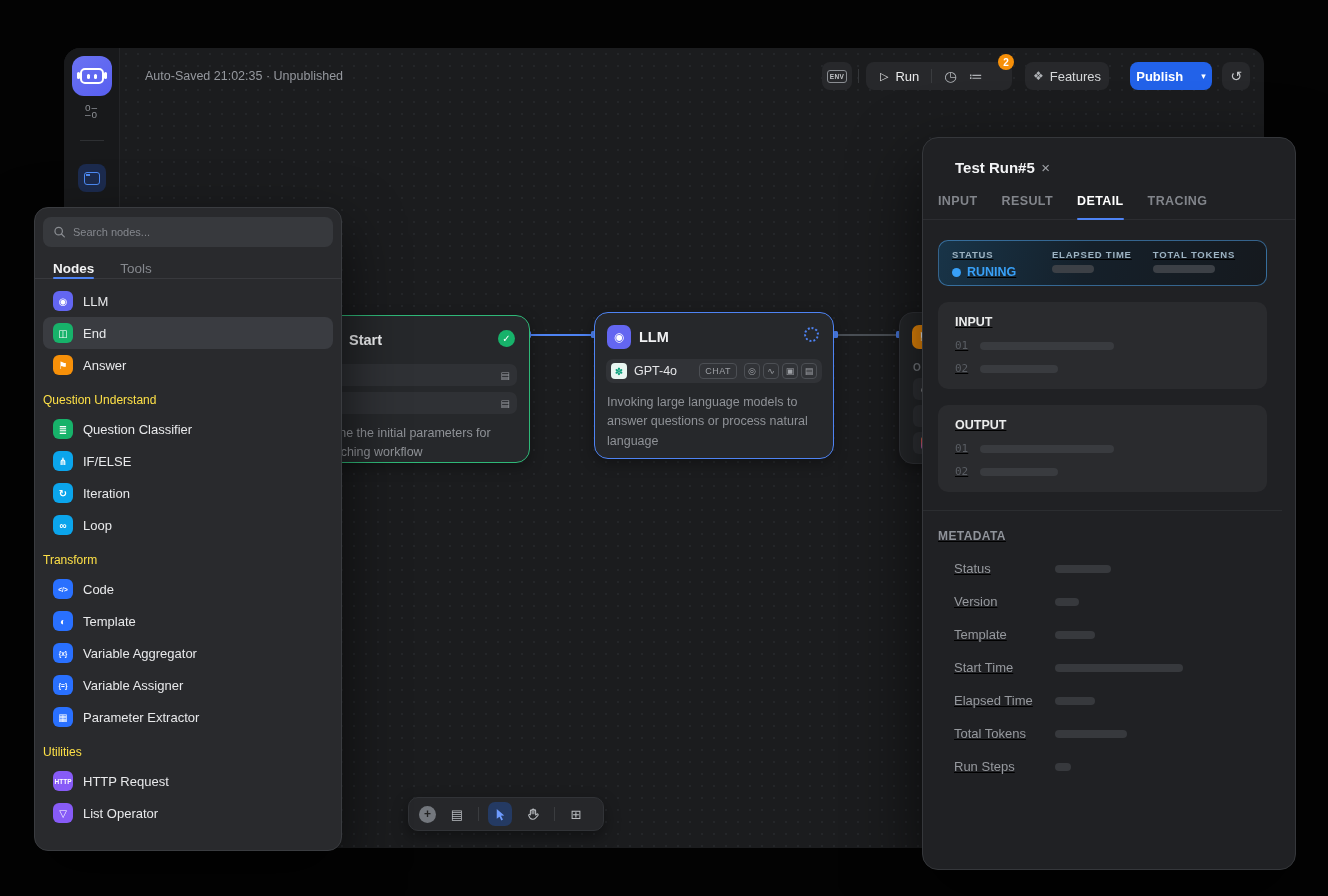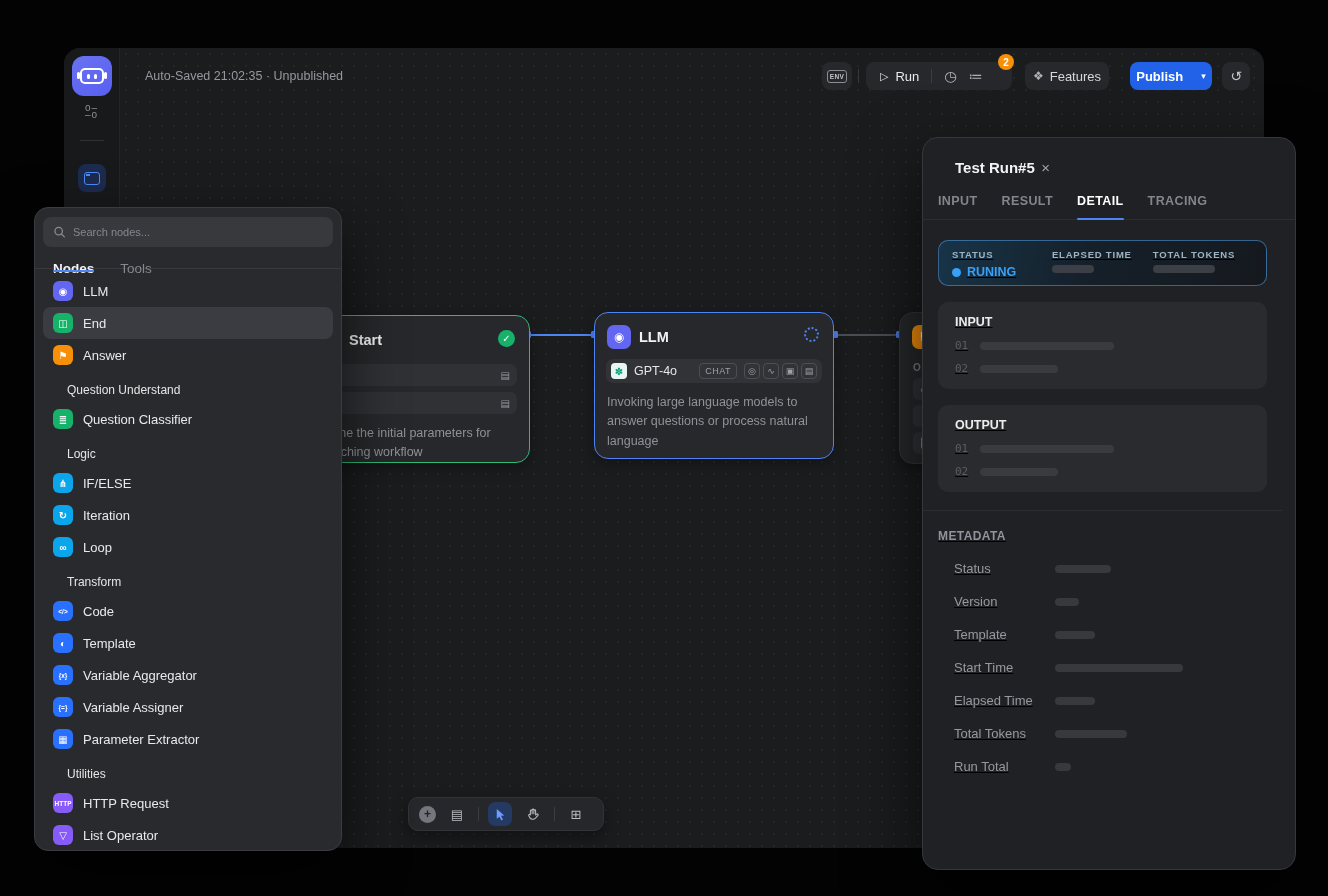--- a/index.html
+++ b/index.html
@@ -104,26 +104,26 @@
 
   
   #node-panel { position:absolute; left:34px; top:207px; width:308px; height:644px;
     background:#292a2d; border:1px solid #3a3c40; border-radius:14px; z-index:20;
     box-shadow:0 24px 60px rgba(0,0,0,.65); overflow:hidden; }
   .search-box { margin:9px 8px 0 8px; height:30px; background:#37393d; border-radius:8px;
     display:flex; align-items:center; padding:0 10px; gap:7px; }
   .search-box input { background:transparent; border:none; outline:none; color:#d7d9db; font-size:11px; width:100%;
     font-family:inherit; }
   .search-box input::placeholder { color:#84878d; }
-  .np-tabs { display:flex; gap:26px; padding:14px 18px 0 18px; border-bottom:1px solid #38393d; height:22px;text-align:right; }
+  .np-tabs { display:flex; gap:26px; padding:14px 18px 0 18px; border-bottom:1px solid #38393d; height:32px;text-align:right; }
   .np-tab { font-size:13.5px; color:#85888e; position:relative; padding-bottom:10px; }
   .np-tab.active { color:#f2f3f4; font-weight:bold; }
   .np-tab.active::after { content:""; position:absolute; left:0; right:0; bottom:-1px; height:2.5px; background:#4e83f3; border-radius:2px; }
   .np-list { padding-top:6px; }
-  .np-header { padding:12px 18px 6px 32px; font-size:12px; color:#e5e5e5; }
+  .np-header { padding:12px 18px 6px 8px; font-size:12px; color:#fde047; }
   .np-item { height:32px; margin:0 8px; padding:0 10px; border-radius:8px; display:flex; align-items:center; gap:10px; }
   .np-item.hovered { background:#3a3c41; }
   .np-item-icon { width:20px; height:20px; border-radius:6px; color:#fff; display:flex; align-items:center; justify-content:center;
     font-size:10px; font-weight:bold; flex:0 0 auto; }
   .np-item-label { font-size:13px; color:#e8e9eb; }
 
   
   #run-panel { position:absolute; left:922px; top:137px; width:374px; height:733px;
     background:#202124; border:1px solid #35373b; border-radius:16px; z-index:30;
     box-shadow:0 28px 70px rgba(0,0,0,.7); overflow:hidden; }
@@ -310,21 +310,20 @@
       </div>
       <div class="np-item">
         <div class="np-item-icon" style="background: rgb(247, 144, 9);">⚑</div>
         <div class="np-item-label">Answer</div>
       </div>
       <div class="np-header">Question Understand</div>
       <div class="np-item">
         <div class="np-item-icon" style="background: rgb(23, 178, 106);">≣</div>
         <div class="np-item-label">Question Classifier</div>
       </div>
-      <div class="np-header">Logic</div>
       <div class="np-item">
         <div class="np-item-icon" style="background: rgb(11, 165, 236);">⋔</div>
         <div class="np-item-label">IF/ELSE</div>
       </div>
       <div class="np-item">
         <div class="np-item-icon" style="background: rgb(11, 165, 236);">↻</div>
         <div class="np-item-label">Iteration</div>
       </div>
       <div class="np-item">
         <div class="np-item-icon" style="background: rgb(11, 165, 236);">∞</div>
@@ -446,18 +445,18 @@
         </div>
         <div class="md-row">
           <span class="lbl">Elapsed Time</span>
           <span class="skel" style="width: 40px;"></span>
         </div>
         <div class="md-row">
           <span class="lbl">Total Tokens</span>
           <span class="skel" style="width: 72px;"></span>
         </div>
         <div class="md-row">
-          <span class="lbl">Run Total</span>
+          <span class="lbl">Run Steps</span>
           <span class="skel" style="width: 16px;"></span>
         </div>
       </div>
   </div>
 </div>
 
 </body></html>

